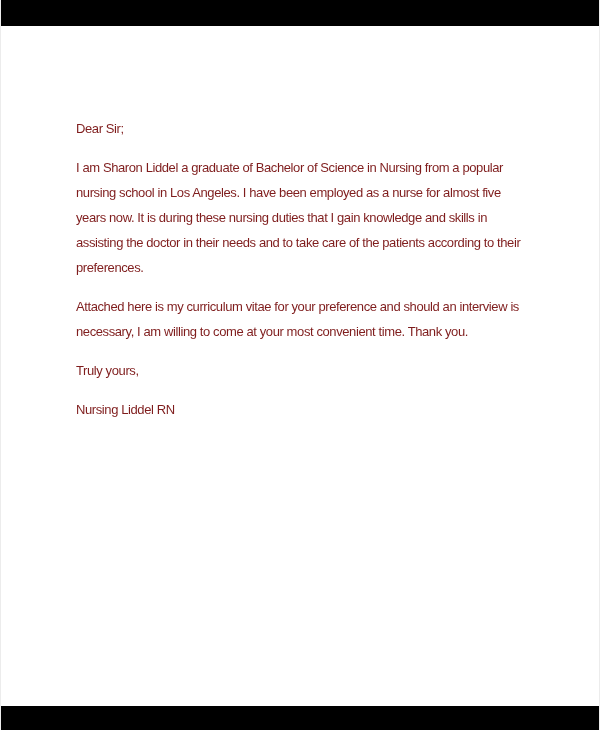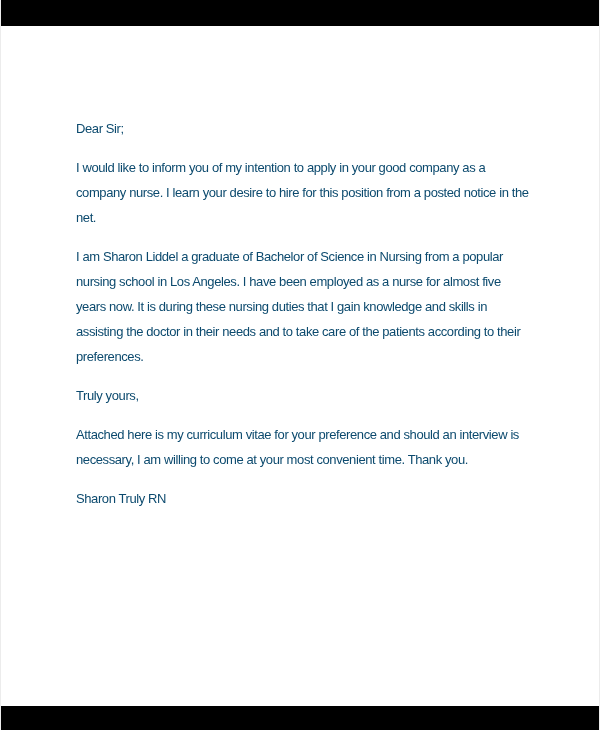--- a/index.html
+++ b/index.html
@@ -24,43 +24,42 @@
     background: #000000;
   }
   .bar.top { top: 0; height: 26px; }
   .bar.bottom { bottom: 0; height: 24px; }
   .content {
     position: absolute;
     top: 0;
     left: 75px;
     width: 456px;
     padding-top: 116px;
-    color: #0c4a6e;
+    color: #7f1d1d;
     font-size: 13px;
     letter-spacing: -0.4px;
     line-height: 25px;
   }
   .content p { margin: 0 0 14px 0; }
   .content p:last-child { margin-bottom: 0; }
 </style>
 </head>
 <body>
 
 <div class="page">
   <div class="bar top"></div>
 
   <div class="content">
     <p>Dear Sir;</p>
 
-    <p>I would like to inform you of my intention to apply in your good company as a company nurse. I learn your desire to hire for this position from a posted notice in the net.</p>
 
     <p>I am Sharon Liddel a graduate of Bachelor of Science in Nursing from a popular nursing school in Los Angeles. I have been employed as a nurse for almost five years now. It is during these nursing duties that I gain knowledge and skills in assisting the doctor in their needs and to take care of the patients according to their preferences.</p>
 
 
+    <p>Attached here is my curriculum vitae for your preference and should an interview is necessary, I am willing to come at your most convenient time. Thank you.</p>
+
     <p>Truly yours,</p>
 
-    <p>Attached here is my curriculum vitae for your preference and should an interview is necessary, I am willing to come at your most convenient time. Thank you.</p>
-
-    <p>Sharon Truly RN</p>
+    <p>Nursing Liddel RN</p>
   </div>
 
   <div class="bar bottom"></div>
 </div>
 
 </body></html>

